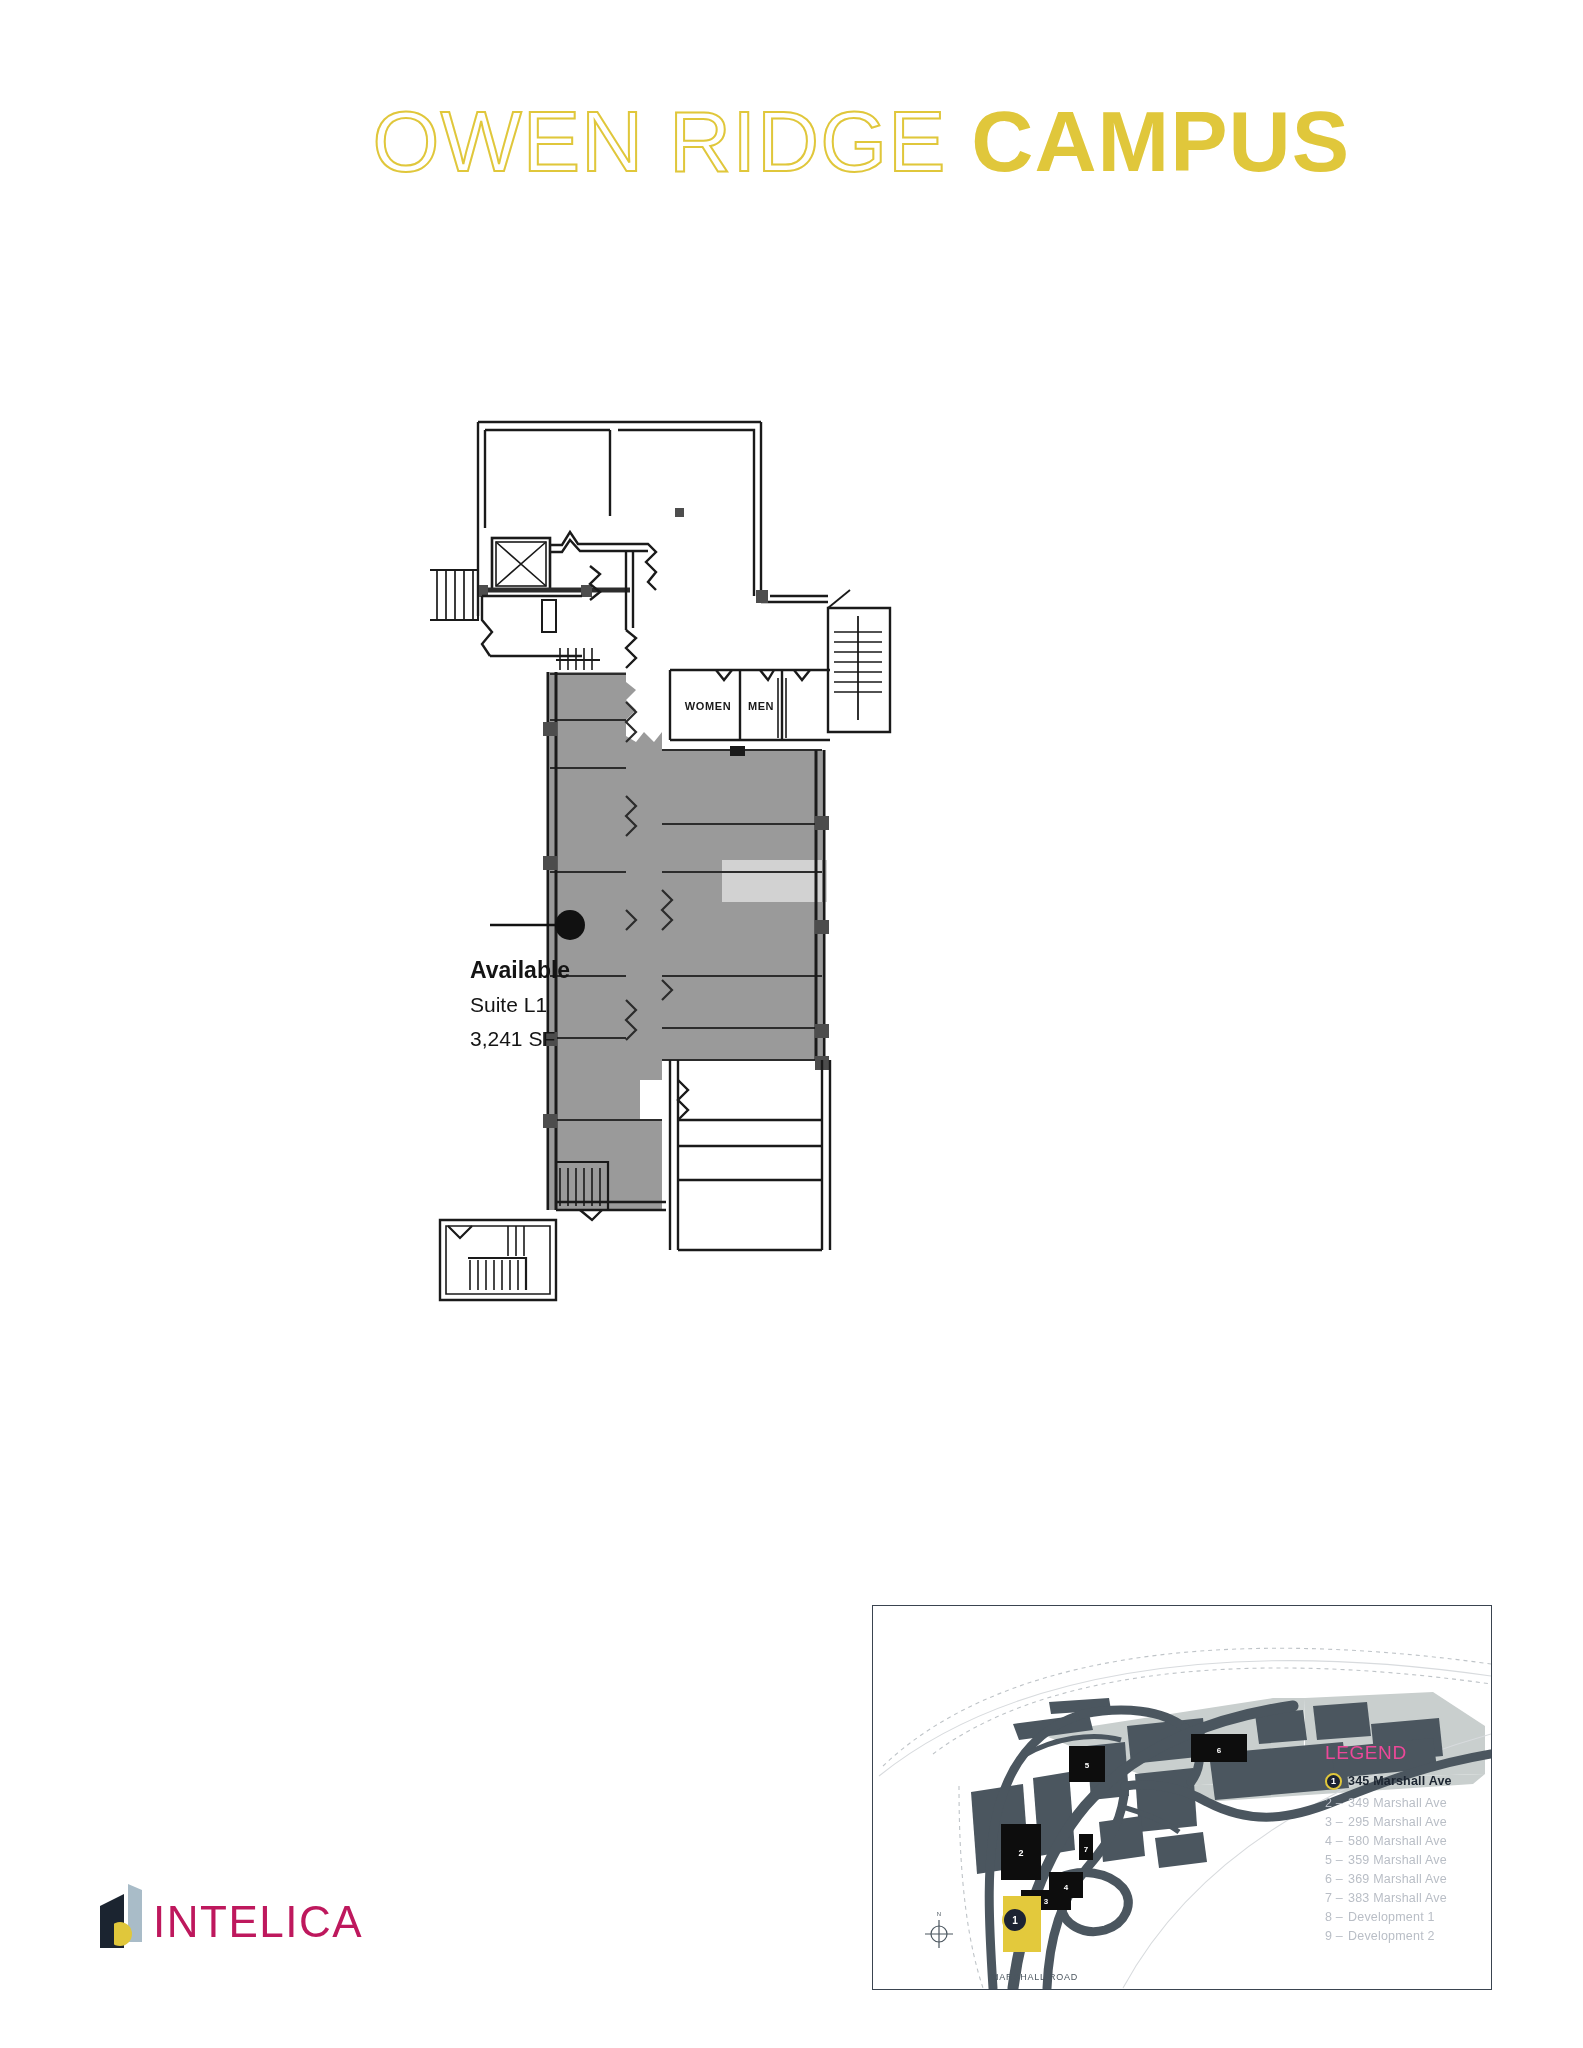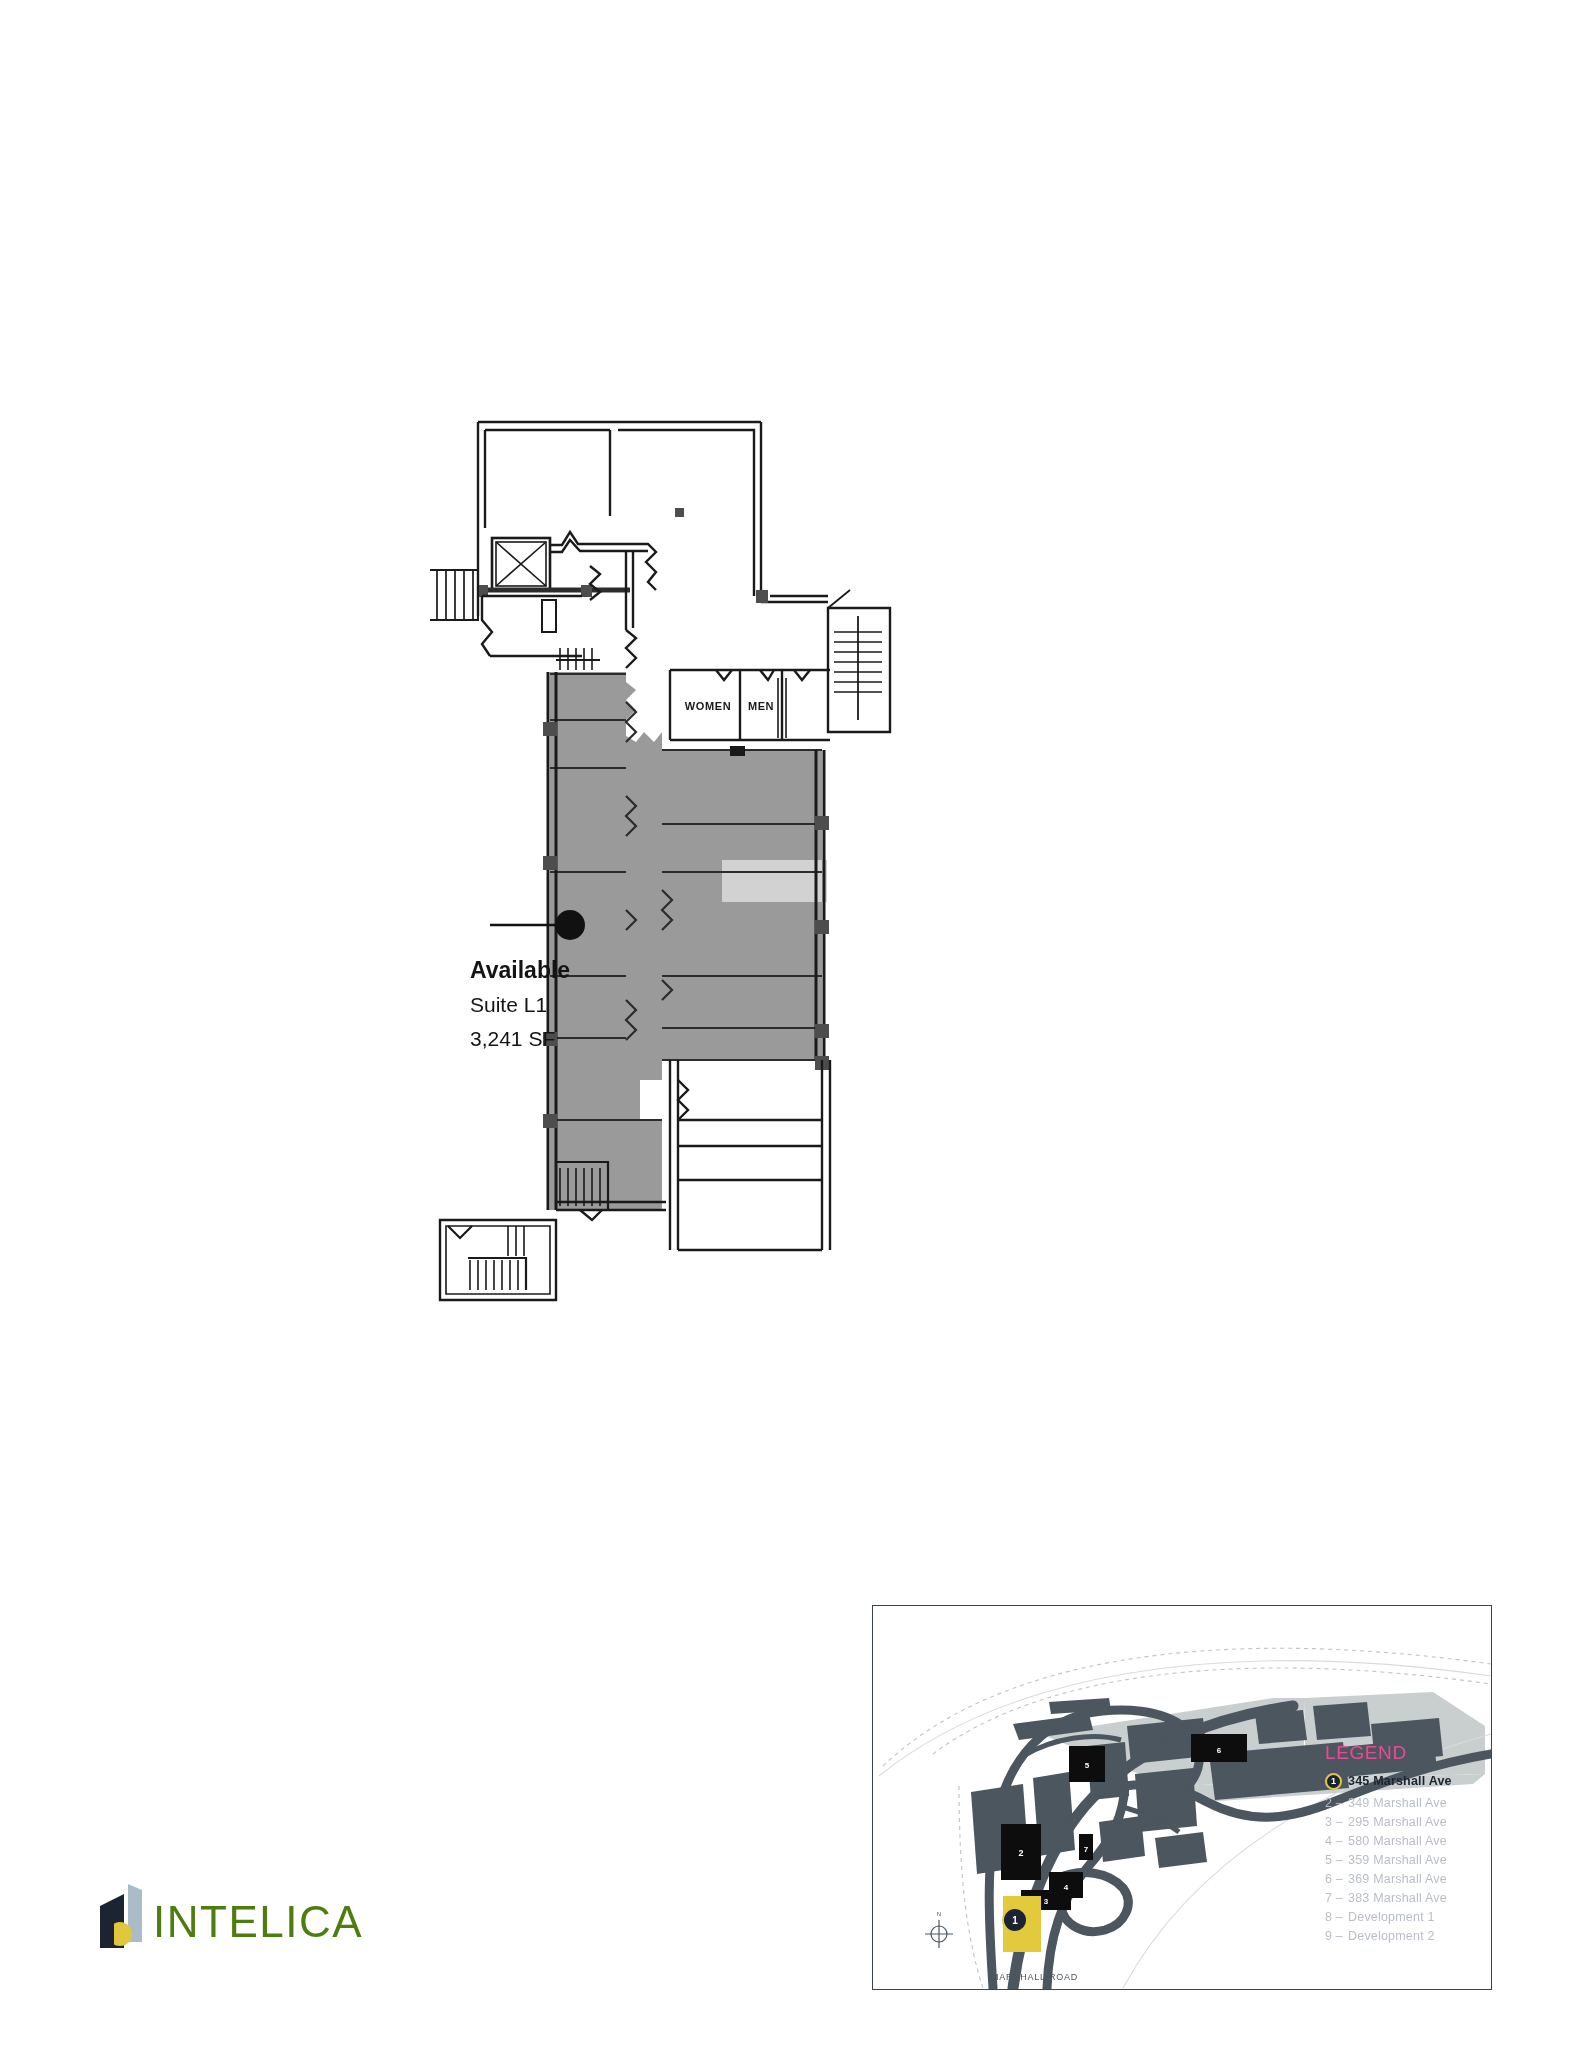--- a/index.html
+++ b/index.html
@@ -99,21 +99,21 @@
     top: 1880px;
     width: 290px;
     height: 90px;
   }
   #logo-text {
     position: absolute;
     left: 55px;
     top: 17px;
     font-size: 44px;
     letter-spacing: 1.5px;
-    color: #4d7c0f;
+    color: #be185d;
     font-weight: 400;
   }
 
   
   #sitemap-panel {
     position: absolute;
     left: 872px;
     top: 1605px;
     width: 620px;
     height: 385px;
@@ -175,20 +175,23 @@
   .legend-num {
     width: 23px;
     flex: none;
     text-align: left;
   }
 </style>
 </head>
 <body>
 
 <div id="header">
+  <div id="title-line">
+    <span id="title-outline">OWEN RIDGE</span><span> </span><span id="title-solid">CAMPUS</span>
+  </div>
 </div>
 
 <div id="floorplan-wrap">
 <svg id="floorplan-svg" width="720" height="1000" viewBox="0 0 720 1000" xmlns="http://www.w3.org/2000/svg">
   <g stroke="#1A1A1A" fill="none" stroke-width="2.4" stroke-linejoin="miter">
 
     <path d="M44 0 L44 -80" stroke="none"></path>
     <path d="M46 -0 " stroke="none"></path>
 
     <path d="M42 -0 L42 0" stroke="none"></path>

